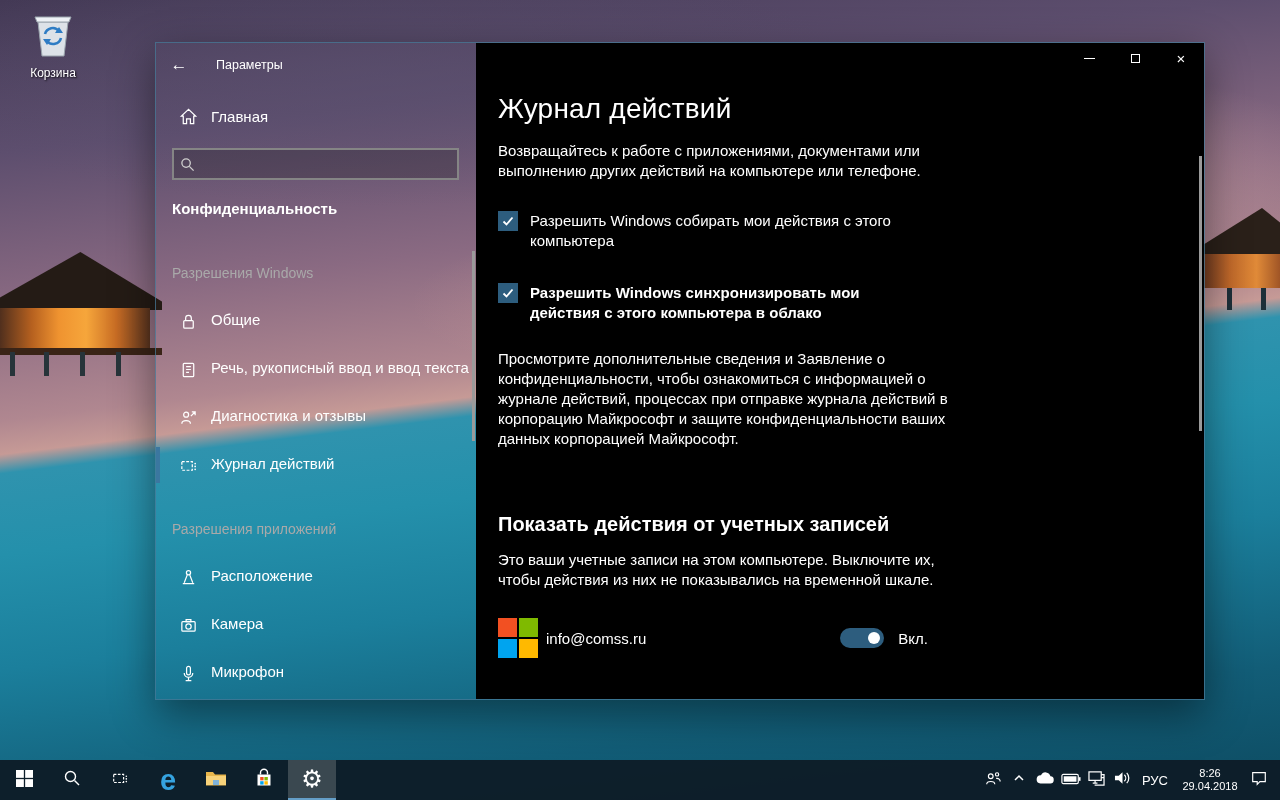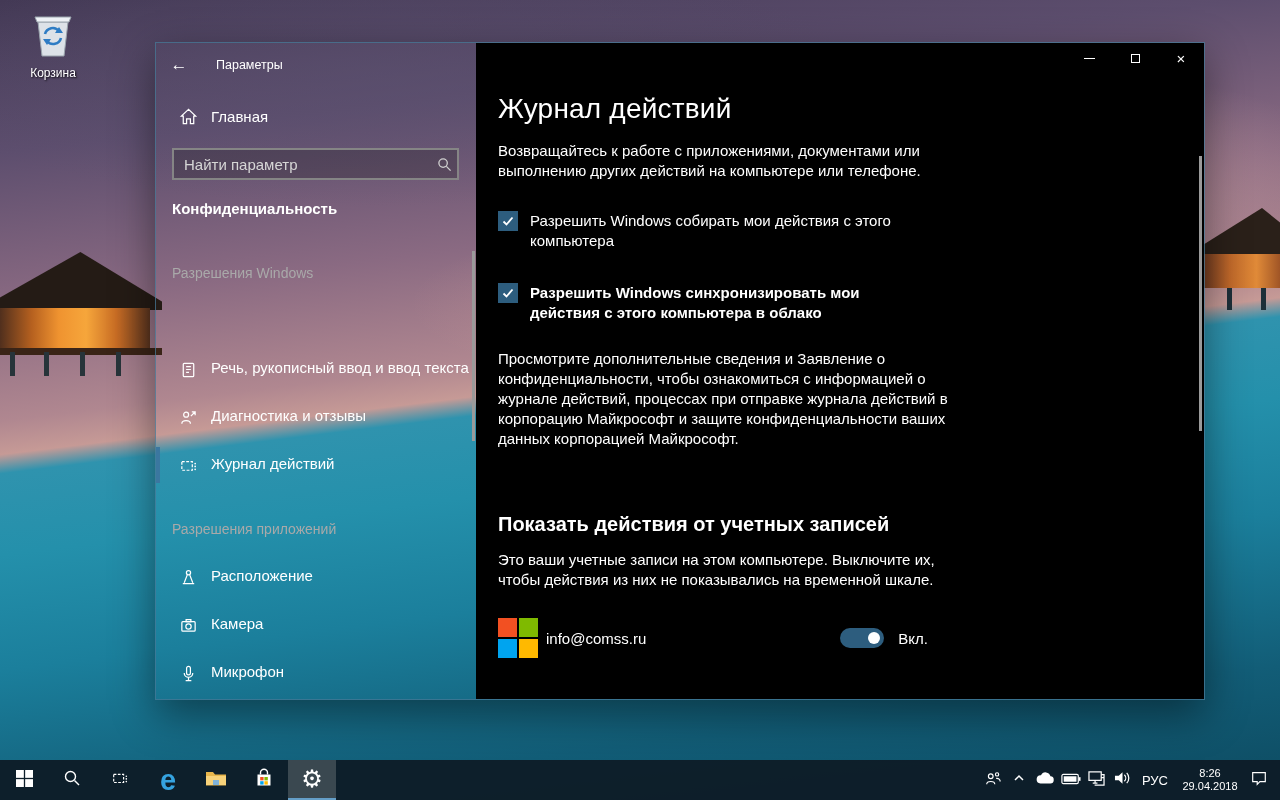--- a/index.html
+++ b/index.html
@@ -161,33 +161,41 @@
       <div class="nav-home">
         <span class="nav-icon">
           <svg width="19" height="19" viewBox="0 0 20 20" fill="none" stroke="#fff" stroke-width="1.3">
             <path d="M10 2.5 L2.5 9.5 H4.5 V17.5 H8 V12.5 H12 V17.5 H15.5 V9.5 H17.5 Z"></path>
           </svg>
         </span>
         <span class="nav-label">Главная</span>
       </div>
 
       <div class="searchbox">
-        <input type="text" placeholder="Найти параметр" style="">
         <span class="search-glyph">
           <svg width="15" height="15" viewBox="0 0 16 16" fill="none" stroke="#cfcfcf" stroke-width="1.4">
             <circle cx="6.5" cy="6.5" r="4.5"></circle>
               <path d="M10 10 L14.5 14.5"></path>
           </svg>
         </span>
       </div>
 
       <div class="category-title">Конфиденциальность</div>
 
       <div class="section-header" style="top:222px">Разрешения Windows</div>
 
+      <div class="nav-item" style="top:256px">
+        <span class="nav-icon" style="top:12px">
+          <svg width="19" height="19" viewBox="0 0 20 20" fill="none" stroke="#fff" stroke-width="1.3">
+            <rect x="5" y="9" width="10" height="8" rx="1"></rect>
+            <path d="M7 9 V6.5 a3 3 0 0 1 6 0 V9"></path>
+          </svg>
+        </span>
+        <span class="nav-label" style="top:12px">Общие</span>
+      </div>
 
       <div class="nav-item" style="top:304px">
         <span class="nav-icon" style="top:12px">
           <svg width="19" height="19" viewBox="0 0 20 20" fill="none" stroke="#fff" stroke-width="1.3">
             <rect x="4.5" y="3.5" width="11" height="14" rx="1"></rect>
             <path d="M7.5 7 H12.5 M7.5 10 H12.5 M7.5 13 H10.5"></path>
           </svg>
         </span>
         <span class="nav-label" style="top:12px">Речь, рукописный ввод и ввод текста</span>
       </div>

